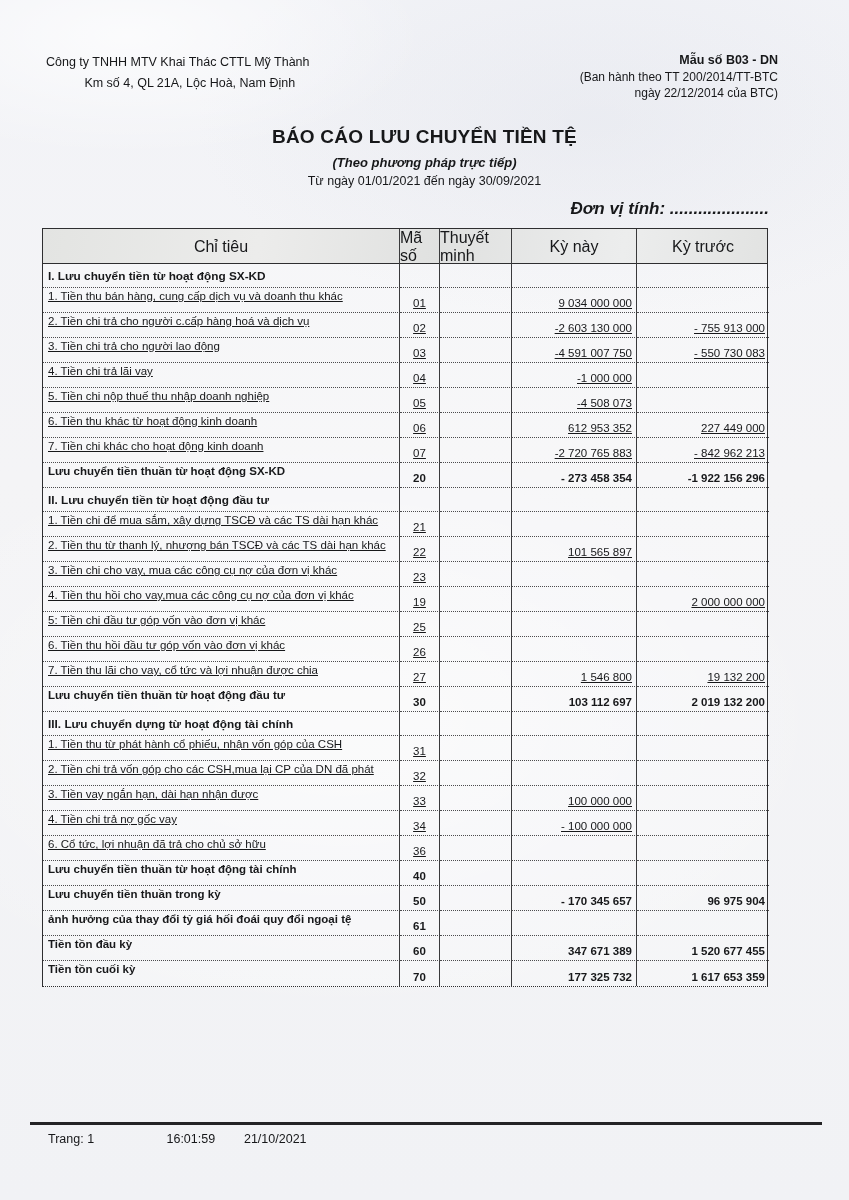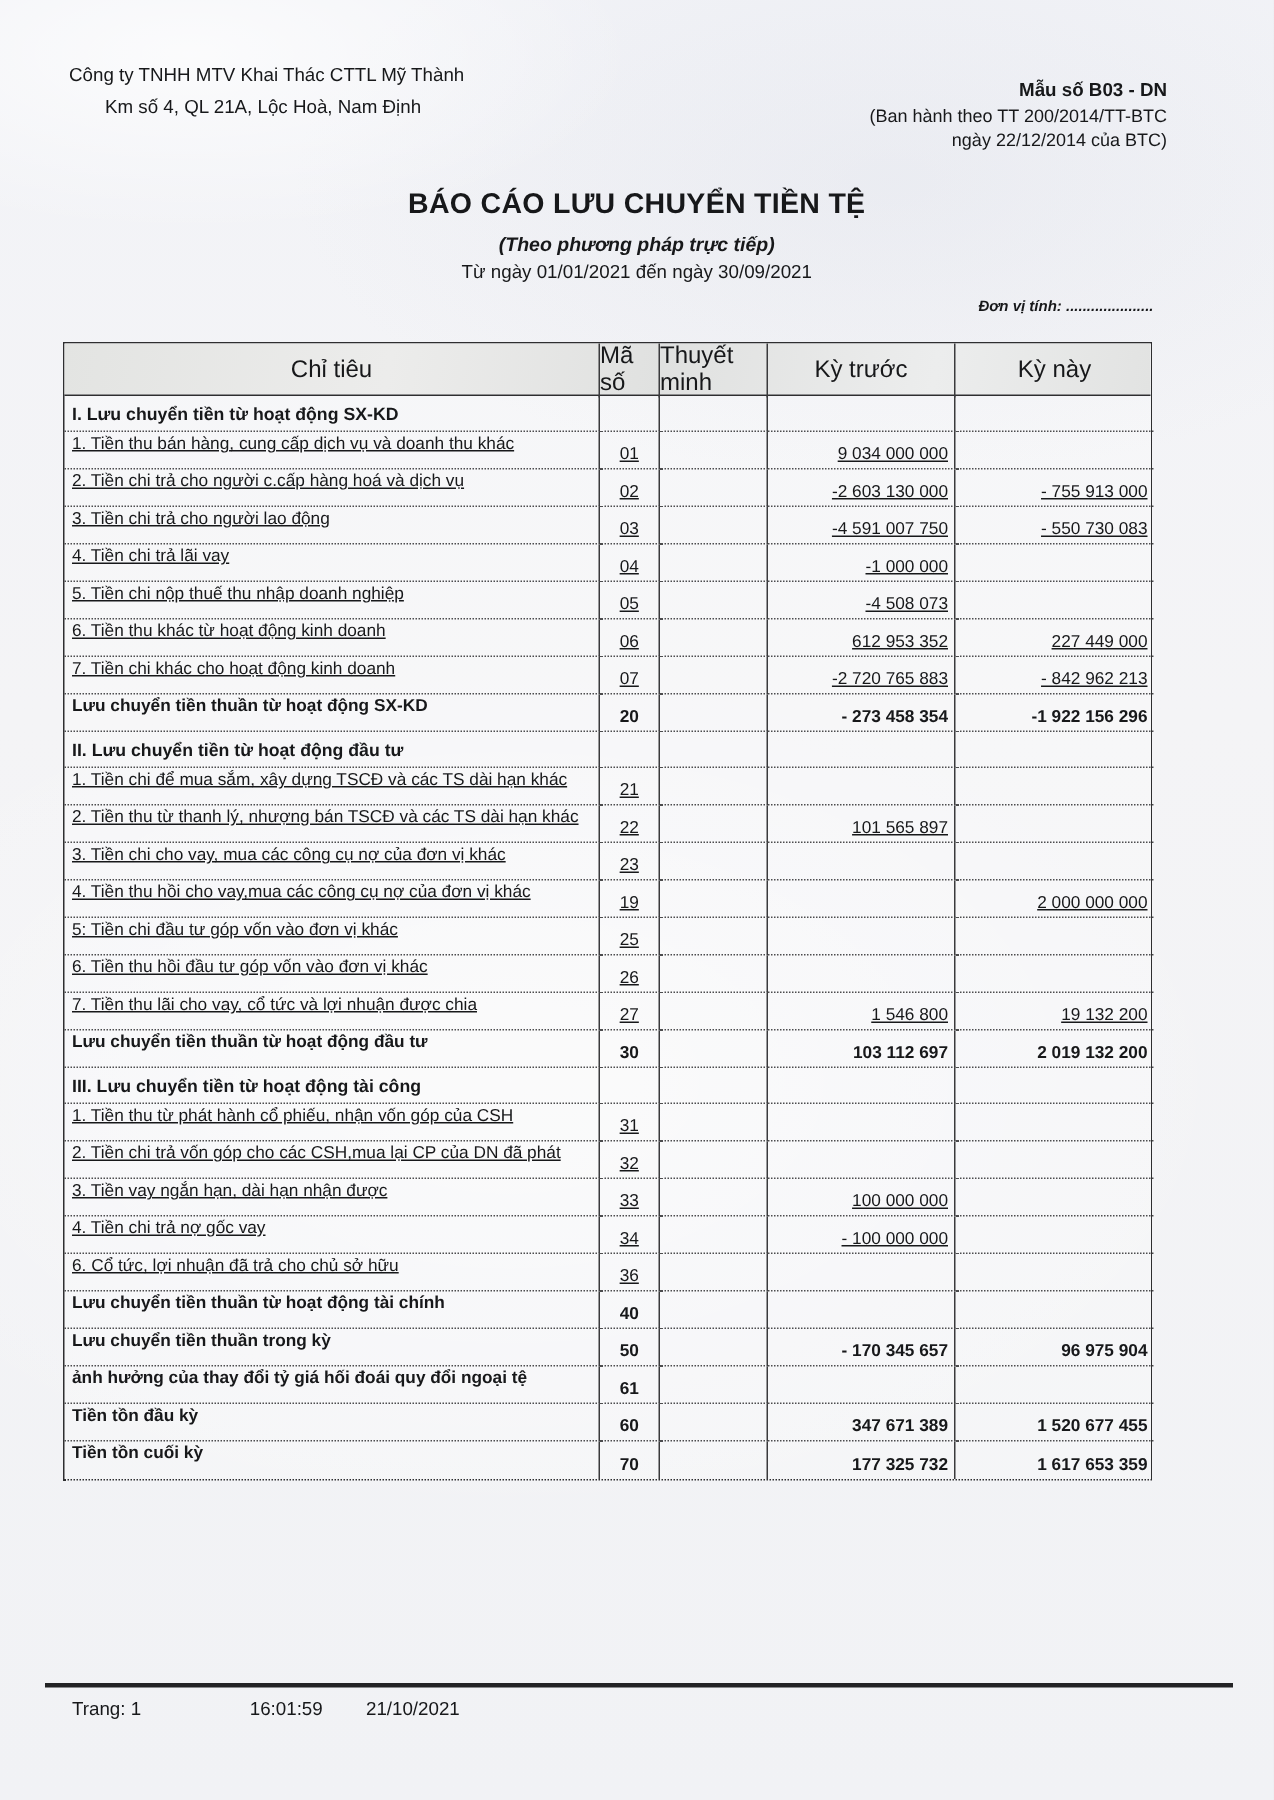--- a/index.html
+++ b/index.html
@@ -10,29 +10,29 @@
     background:#e9eaee;
   }
   .page{
     position:relative;width:849px;height:1200px;overflow:hidden;
     background:
       radial-gradient(ellipse 300px 120px at 15% 3%, rgba(255,255,255,.7), rgba(255,255,255,0)),
       radial-gradient(ellipse 400px 200px at 70% 10%, rgba(210,214,226,.25), rgba(255,255,255,0)),
       radial-gradient(ellipse 500px 300px at 40% 60%, rgba(255,255,255,.5), rgba(255,255,255,0)),
       linear-gradient(180deg,#f2f3f7 0%,#f4f4f6 40%,#f1f2f5 100%);
   }
-  .company{position:absolute;left:46px;top:40px;font-size:12.5px;line-height:1.7;}
+  .company{position:absolute;left:46px;top:52px;font-size:12.5px;line-height:1.7;text-align:center;}
   .company .addr{padding-left:24px;}
   .form-ref{position:absolute;left:558px;top:52px;width:220px;text-align:right;font-size:12px;line-height:1.35;}
   .form-ref .b{font-weight:bold;font-size:12.5px;}
   .title-block{position:absolute;left:0;top:126px;width:849px;text-align:center;}
   .title{font-size:19px;font-weight:bold;letter-spacing:.2px;}
   .subtitle{font-size:13px;font-weight:bold;font-style:italic;margin-top:7px;}
   .period{font-size:12.5px;margin-top:4px;}
-  .unit{position:absolute;right:80px;top:199px;font-size:10px;font-style:italic;font-weight:600;}
+  .unit{position:absolute;right:80px;top:199px;font-size:17px;font-style:italic;font-weight:600;}
 
   .table{
     position:absolute;left:42px;top:228px;width:726px;
     border:1.5px solid #2e2e30;border-bottom-style:dotted;
     box-sizing:border-box;background:rgba(255,255,255,.25);
   }
   .thead,.tr{display:grid;grid-template-columns:357px 40px 72px 125px 132px;}
   .thead{
     height:34px;
     background:linear-gradient(100deg,#e3e4e2 0%,#ececeb 30%,#e0e1e0 55%,#eceded 80%,#e2e3e2 100%);
@@ -87,22 +87,22 @@
     <div class="period">Từ ngày 01/01/2021 đến ngày 30/09/2021</div>
   </div>
 
   <div class="unit">Đơn vị tính: .....................</div>
 
   <div class="table">
     <div class="thead">
       <div class="th">Chỉ tiêu</div>
       <div class="th">Mã số</div>
       <div class="th">Thuyết minh</div>
+      <div class="th">Kỳ này</div>
       <div class="th">Kỳ trước</div>
-      <div class="th">Kỳ này</div>
     </div>
     <div class="tbody">
         <div class="tr section">
           <div class="td label">I. Lưu chuyển tiền từ hoạt động SX-KD</div>
           <div class="td code"></div>
           <div class="td note"></div>
           <div class="td num"></div>
           <div class="td num"></div>
         </div>
         <div class="tr item">
@@ -218,21 +218,21 @@
           <div class="td num">19 132 200</div>
         </div>
         <div class="tr total">
           <div class="td label">Lưu chuyển tiền thuần từ hoạt động đầu tư</div>
           <div class="td code">30</div>
           <div class="td note"></div>
           <div class="td num">103 112 697</div>
           <div class="td num">2 019 132 200</div>
         </div>
         <div class="tr section">
-          <div class="td label">III. Lưu chuyển tiền từ hoạt động tài công</div>
+          <div class="td label">III. Lưu chuyển dựng từ hoạt động tài chính</div>
           <div class="td code"></div>
           <div class="td note"></div>
           <div class="td num"></div>
           <div class="td num"></div>
         </div>
         <div class="tr item">
           <div class="td label">1. Tiền thu từ phát hành cổ phiếu, nhận vốn góp của CSH</div>
           <div class="td code">31</div>
           <div class="td note"></div>
           <div class="td num"></div>

